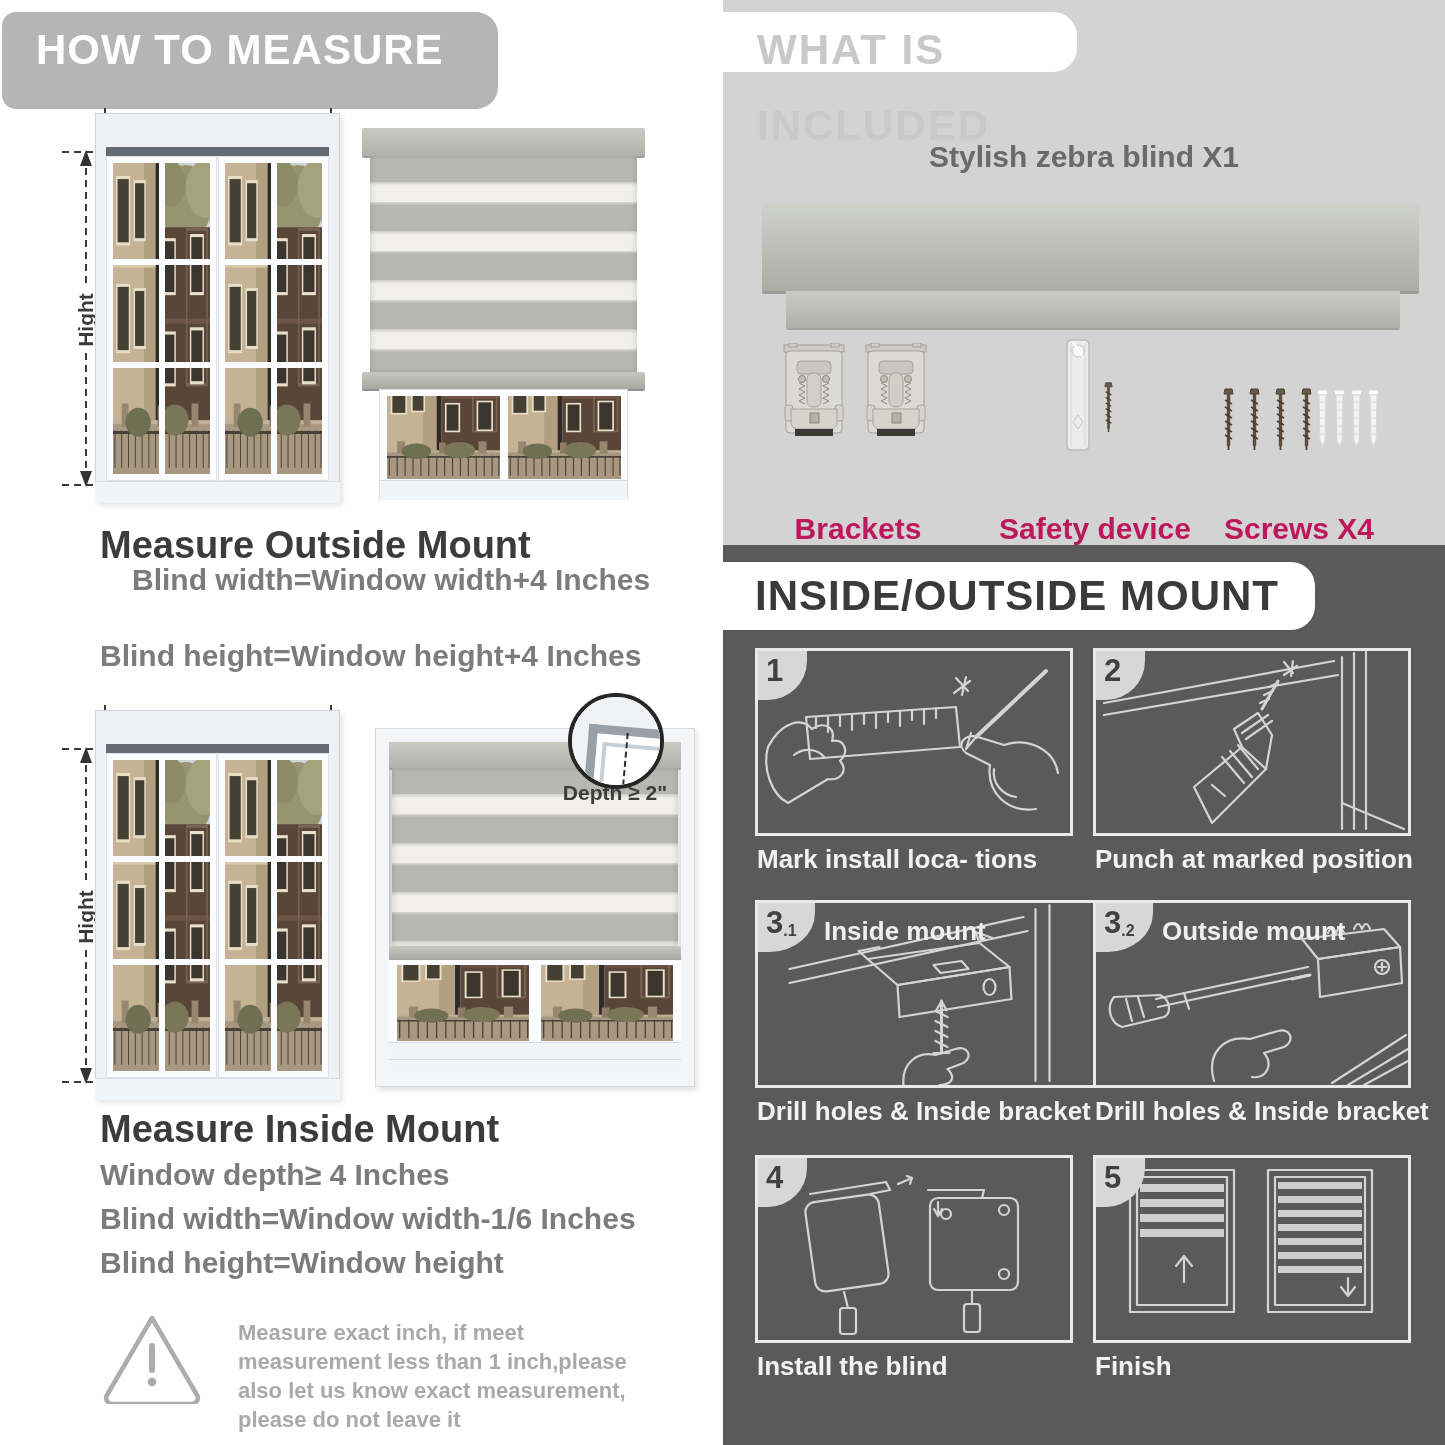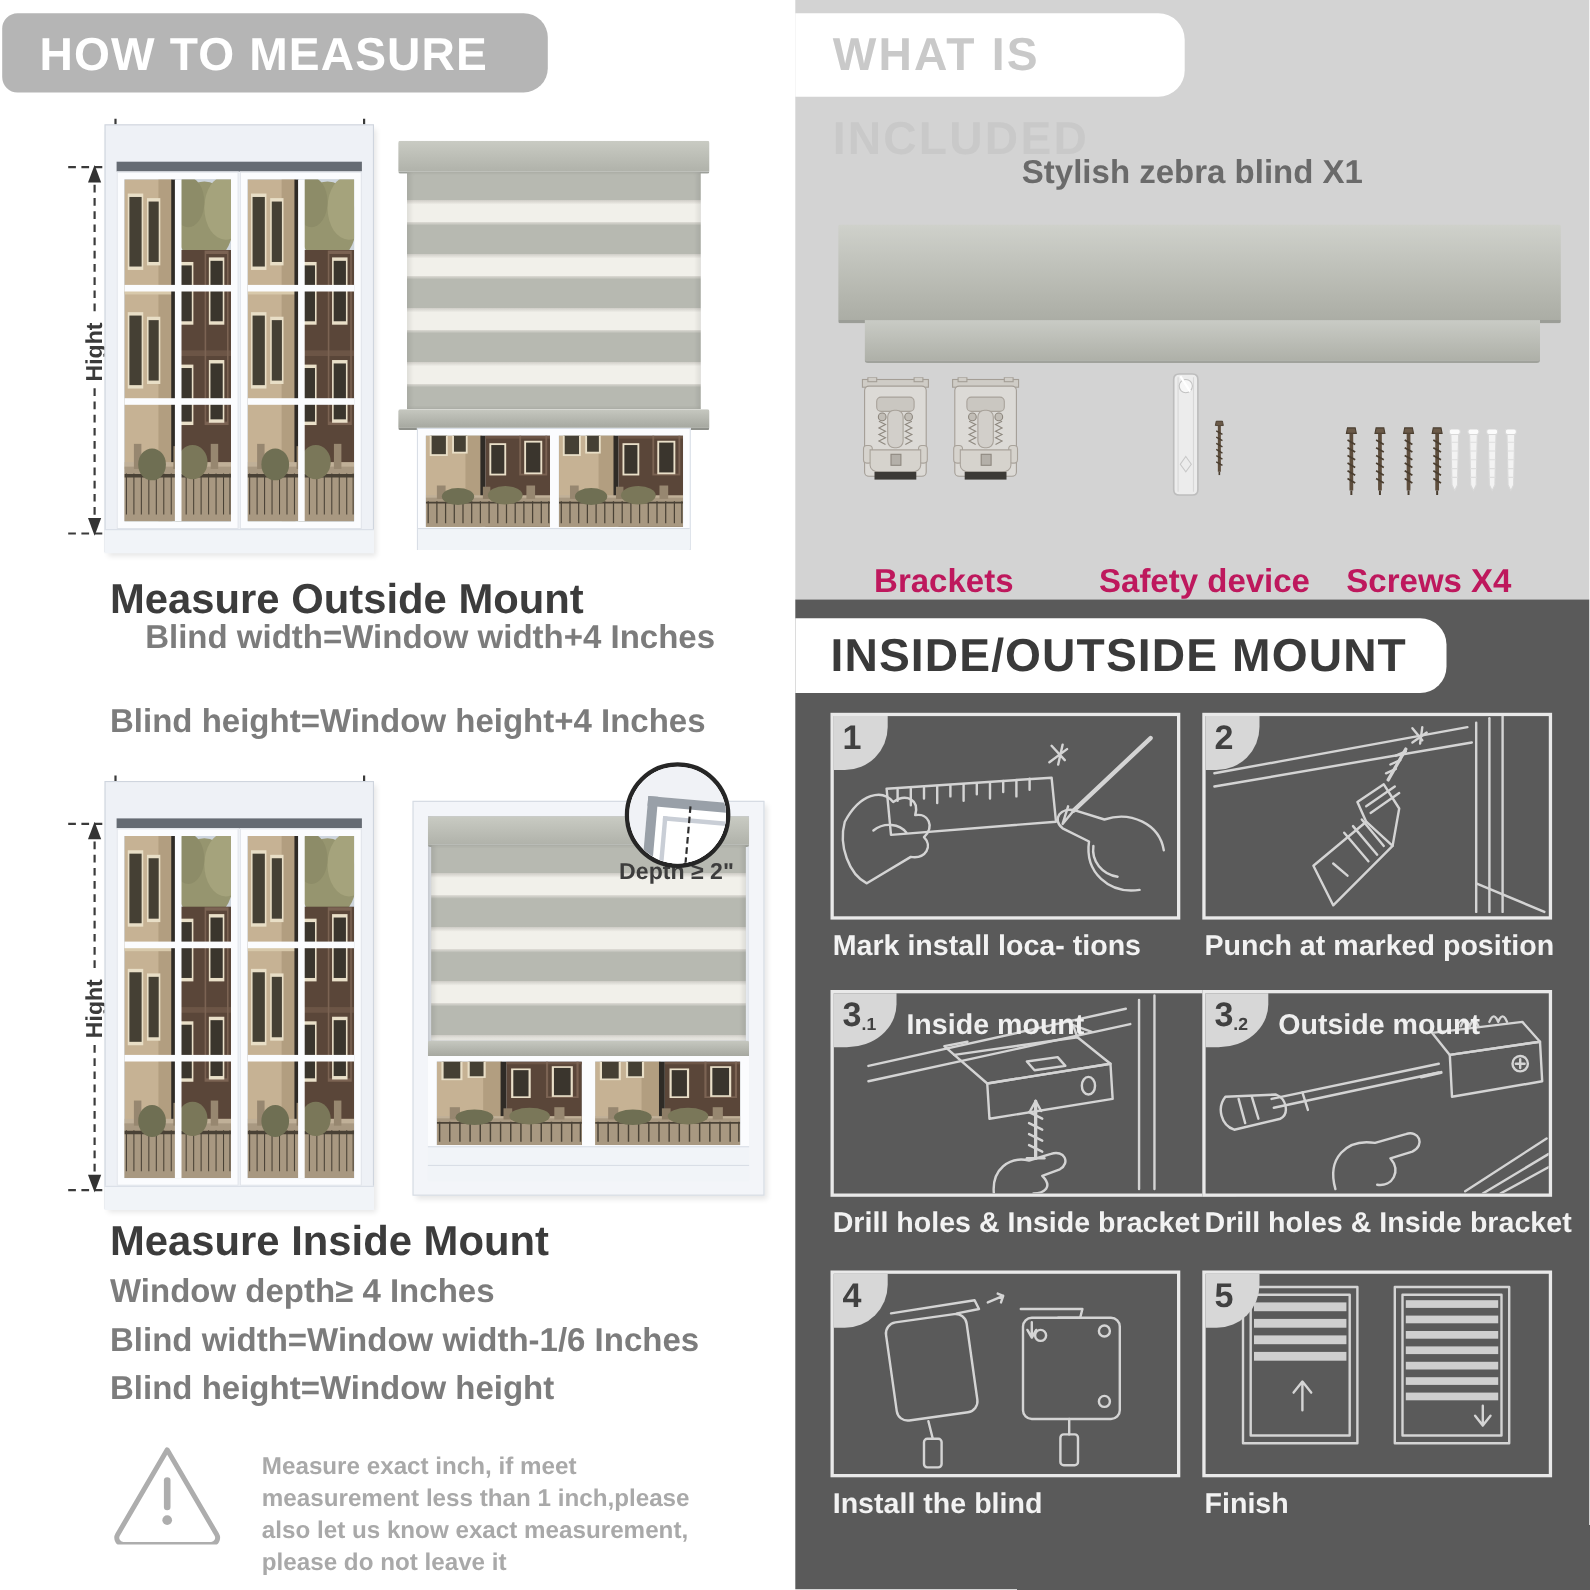--- a/index.html
+++ b/index.html
@@ -117,21 +117,21 @@
       <path d="M6.5 58 L6.5 62" stroke="#4a3e30" stroke-width="1.8" fill="none"></path>
     </g>
     <g id="anchor">
       <rect x="1.5" y="0" width="10" height="5" rx="2" fill="#fbfbfb" stroke="#d8d8d8"></rect>
       <path d="M3 5 h7 l-1 46 l-2.5 5 l-2.5 -5 Z" fill="#f3f3f3" stroke="#d8d8d8"></path>
       <path d="M3.5 12 h6 M3.5 20 h6 M3.5 28 h6 M3.5 36 h6 M3.5 44 h6" stroke="#dedede" fill="none"></path>
     </g>
   </defs>
 </svg>
 
-<div class="abs banner-gray" style="left:2px;top:12px;width:496px;height:72px;">HOW TO MEASURE</div>
+<div class="abs banner-gray" style="left:2px;top:12px;width:496px;height:97px;">HOW TO MEASURE</div>
 
 <svg class="abs" style="left:93px;top:104px;" width="250" height="42" viewBox="0 0 250 42">
   <line class="dash" x1="12" y1="4" x2="12" y2="40"></line>
   <line class="dash" x1="238" y1="4" x2="238" y2="40"></line>
   <line class="dash" x1="16" y1="22" x2="86" y2="22"></line>
   <line class="dash" x1="164" y1="22" x2="234" y2="22"></line>
   <polygon points="12,22 26,16 26,28" fill="#333"></polygon>
   <polygon points="238,22 224,16 224,28" fill="#333"></polygon>
   <text class="dimtext" x="125" y="29" text-anchor="middle">Width</text>
 </svg>
@@ -278,21 +278,21 @@
 <div class="abs sec-body" style="left:100px;top:1246px;">Blind height=Window height</div>
 
 <svg class="abs" style="left:100px;top:1312px;" width="104" height="92" viewBox="0 0 104 92">
   <path d="M52 6 L97 83 a6 6 0 0 1 -5 9 H12 a6 6 0 0 1 -5 -9 Z" fill="none" stroke="#adadad" stroke-width="4.5" stroke-linejoin="round"></path>
   <path d="M52 34 V58" stroke="#adadad" stroke-width="6" stroke-linecap="round"></path>
   <circle cx="52" cy="70" r="4.4" fill="#adadad"></circle>
 </svg>
 <div class="abs warn-text" style="left:238px;top:1318px;width:432px;">Measure exact inch, if meet measurement less than 1 inch,please also let us know exact measurement, please do not leave it</div>
 
 <div class="abs panel-top" style="left:723px;top:0;width:722px;height:545px;"></div>
-<div class="abs banner-white included-title" style="left:723px;top:12px;width:354px;height:76px;">WHAT IS INCLUDED</div>
+<div class="abs banner-white included-title" style="left:723px;top:12px;width:354px;height:60px;">WHAT IS INCLUDED</div>
 <div class="abs product-label" style="left:723px;top:140px;width:722px;">Stylish zebra blind X1</div>
 
 <div class="abs headrail-top" style="left:762px;top:204px;width:657px;height:87px;"></div>
 <div class="abs headrail-bot" style="left:786px;top:291px;width:614px;height:37px;"></div>
 
 <svg class="abs" style="left:783px;top:343px;" width="62" height="100" viewBox="0 0 62 100">
     <use href="#bracket"></use>
   </svg>
 <svg class="abs" style="left:865px;top:343px;" width="62" height="100" viewBox="0 0 62 100">
     <use href="#bracket"></use>

